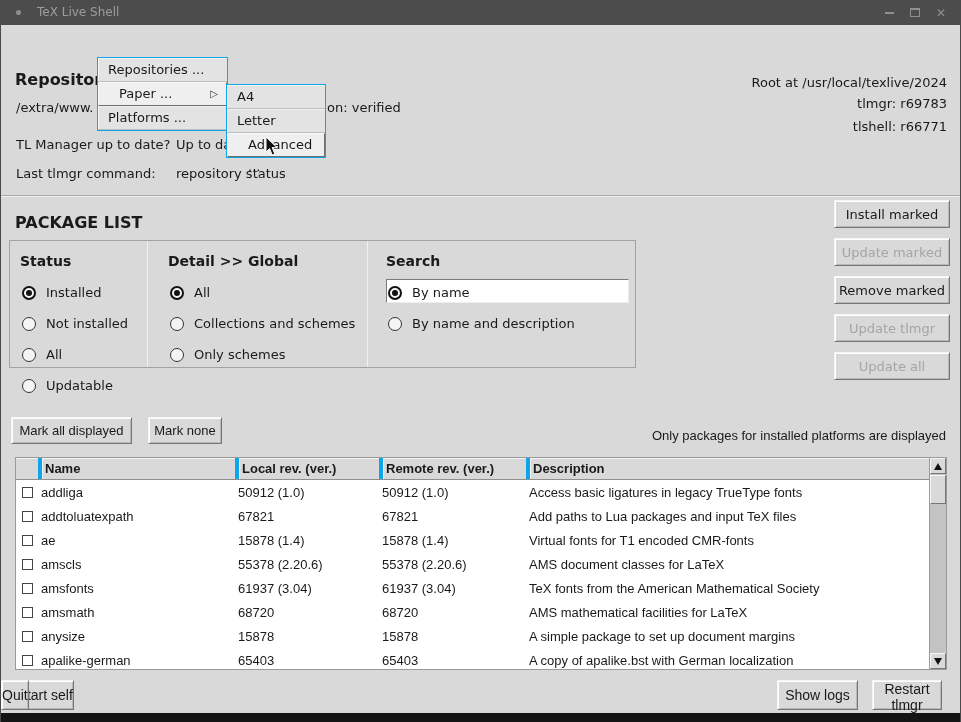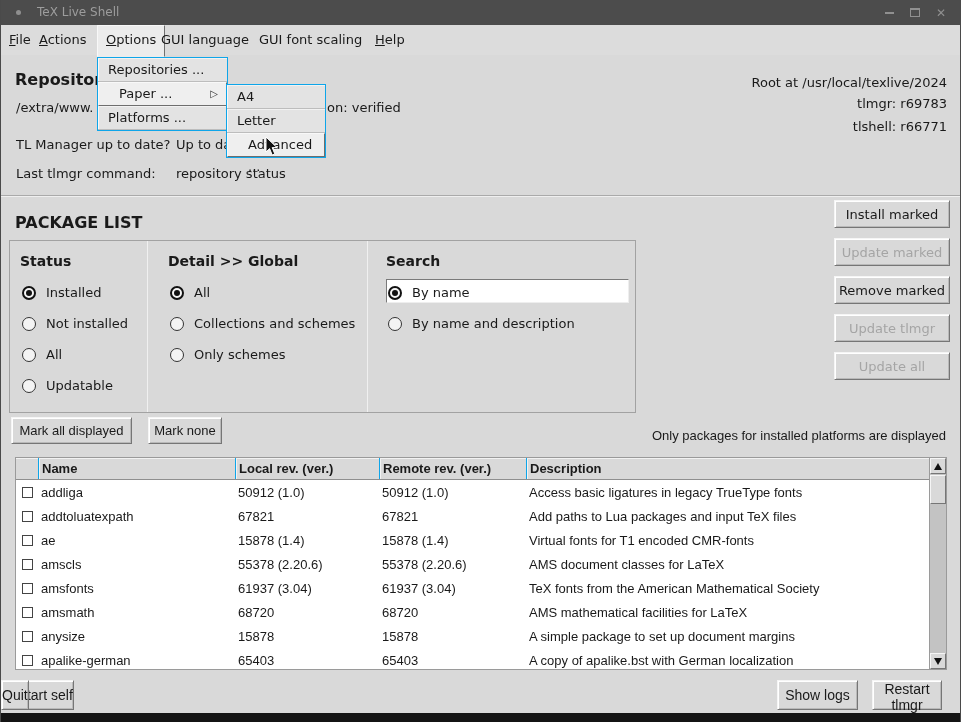--- a/index.html
+++ b/index.html
@@ -34,21 +34,21 @@
   .right-info { position:absolute; right:13px; text-align:right; }
 
   .sep-h { position:absolute; left:0; width:100%; height:2px;
            border-top:1px solid #aaaaaa; border-bottom:1px solid #efefef; }
   .btn { background:#d9d9d9; border:1px solid; border-color:#f5f5f5 #767676 #767676 #f5f5f5;
          box-shadow:inset 1px 1px 0 #ffffff, inset -1px -1px 0 #b9b9b9;
          font-family:"DejaVu Sans", sans-serif; font-size:13px; color:#1a1a1a; cursor:default; }
   .btn.disabled { color:#a5a5a5; }
 
   
-  .opt-frame { position:absolute; left:8px; top:240px; width:627px; height:173px;
+  .opt-frame { position:absolute; left:8px; top:240px; width:627px; height:128px;
                border:1px solid #a2a2a2; background:#d9d9d9; }
   .v-sep { position:absolute; top:0; bottom:0; width:1px; background:#ababab; border-right:1px solid #f0f0f0; }
   .opt-col { position:absolute; top:0; bottom:0; }
   .opt-col h3 { position:absolute; top:12px; left:0; font-size:14px; }
   .radio-row { position:absolute; left:2px; display:flex; align-items:center; gap:10px; height:15px; }
   .opt-col div.radio-row:nth-of-type(1){ top:44px; }
   .opt-col div.radio-row:nth-of-type(2){ top:75px; }
   .opt-col div.radio-row:nth-of-type(3){ top:106px; }
   .opt-col div.radio-row:nth-of-type(4){ top:137px; }
   .radio { width:14px; height:14px; border-radius:50%; border:1px solid #333; background:#f4f4f4;
@@ -67,21 +67,21 @@
   .mark-btn { position:absolute; top:417px; height:27px; font-family:"Liberation Sans", sans-serif; font-size:13px; }
   .note { position:absolute; right:14px; top:428px; font-family:"Liberation Sans", sans-serif; font-size:13px; }
 
   
   .tbl { position:absolute; left:14px; top:457px; width:932px; height:213px;
          border:1px solid #9a9a9a; background:#ffffff; font-family:"Liberation Sans", sans-serif; }
   .t-head { position:absolute; left:0; top:0; right:17px; height:22px; background:#d9d9d9;
             display:grid; grid-template-columns:22px 197px 144px 147px 1fr;
             border-bottom:1px solid #8f8f8f; box-shadow:inset 0 1px 0 #f2f2f2; }
   .t-hcell { font-weight:bold; font-size:13px; line-height:21px; padding-left:3px;
-             border-left:1px solid #0ea5e9; box-shadow:inset 1px 0 0 #f2f2f2; overflow:hidden; white-space:nowrap; }
+             border-left:4px solid #0ea5e9; box-shadow:inset 1px 0 0 #f2f2f2; overflow:hidden; white-space:nowrap; }
   .t-hcell.first { border-left:none; box-shadow:none; }
   .t-body { position:absolute; left:0; top:22px; right:17px; bottom:0; overflow:hidden; background:#fff; }
   .t-row { display:grid; grid-template-columns:22px 197px 144px 147px 1fr; height:24px; align-items:center; }
   .t-cell { font-size:13px; overflow:hidden; white-space:nowrap; padding-left:3px; }
   .checkbox { width:11px; height:11px; border:1px solid #444; background:#fff; margin-left:6px; }
 
   
   .sbar { position:absolute; top:0; right:0; bottom:0; width:17px; background:#c3c3c3;
           border-left:1px solid #9a9a9a; }
   .sb-btn { position:absolute; left:0; width:16px; height:16px; background:#d9d9d9;
@@ -128,47 +128,20 @@
         </span>
       <span class="wc">
           <span class="ic-max"></span>
         </span>
       <span class="wc">
           <span class="ic-close">✕</span>
         </span>
     </div>
   </div>
 
-  <div class="menubar">
-
-      <div class="menu-item">
-        <span><u>F</u>ile</span>
-      </div>
-
-      <div class="menu-item">
-        <span><u>A</u>ctions</span>
-      </div>
-
-      <div class="menu-item active">
-        <span><u>O</u>ptions</span>
-      </div>
-
-      <div class="menu-item">
-        <span>GUI language</span>
-      </div>
-
-      <div class="menu-item">
-        <span>GUI font scaling</span>
-      </div>
-
-      <div class="menu-item">
-        <span><u>H</u>elp</span>
-      </div>
-
-  </div>
 
   <div class="abs h-section" style="left:14px; top:70px;">Repository</div>
   <div class="abs" style="left:15px; top:100px;">/extra/www.</div>
   <div class="abs" style="left:326px; top:100px;">on: verified</div>
   <div class="right-info" style="top:75px;">Root at /usr/local/texlive/2024</div>
   <div class="right-info" style="top:96px;">tlmgr: r69783</div>
   <div class="right-info" style="top:119px;">tlshell: r66771</div>
   <div class="abs" style="left:15px; top:137px;">TL Manager up to date?</div>
   <div class="abs" style="left:175px; top:137px;">Up to date</div>
   <div class="abs" style="left:15px; top:166px;">Last tlmgr command:</div>

